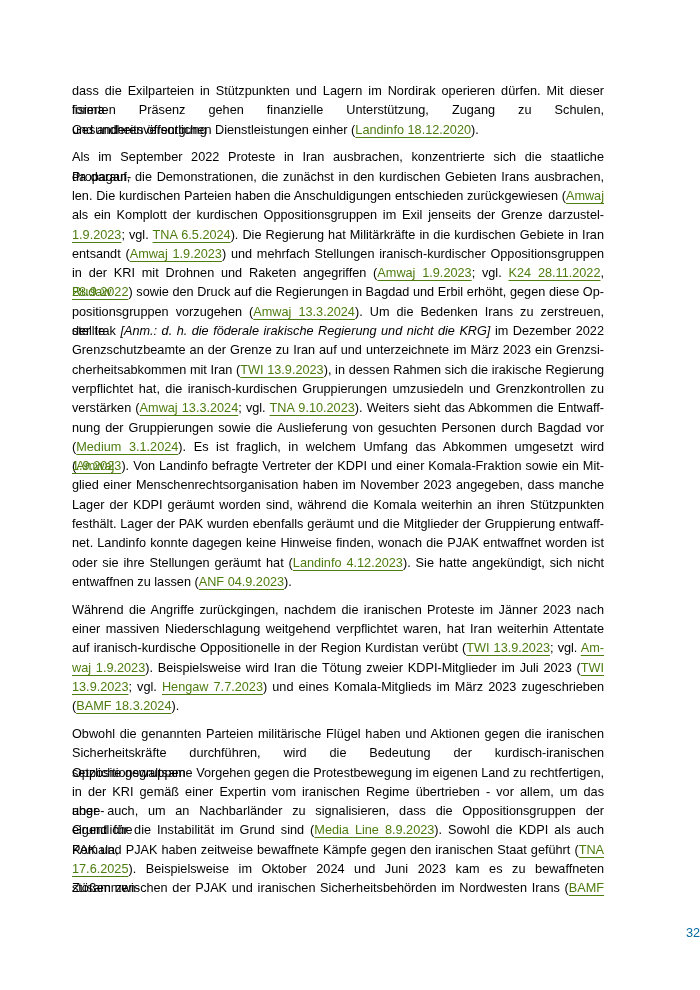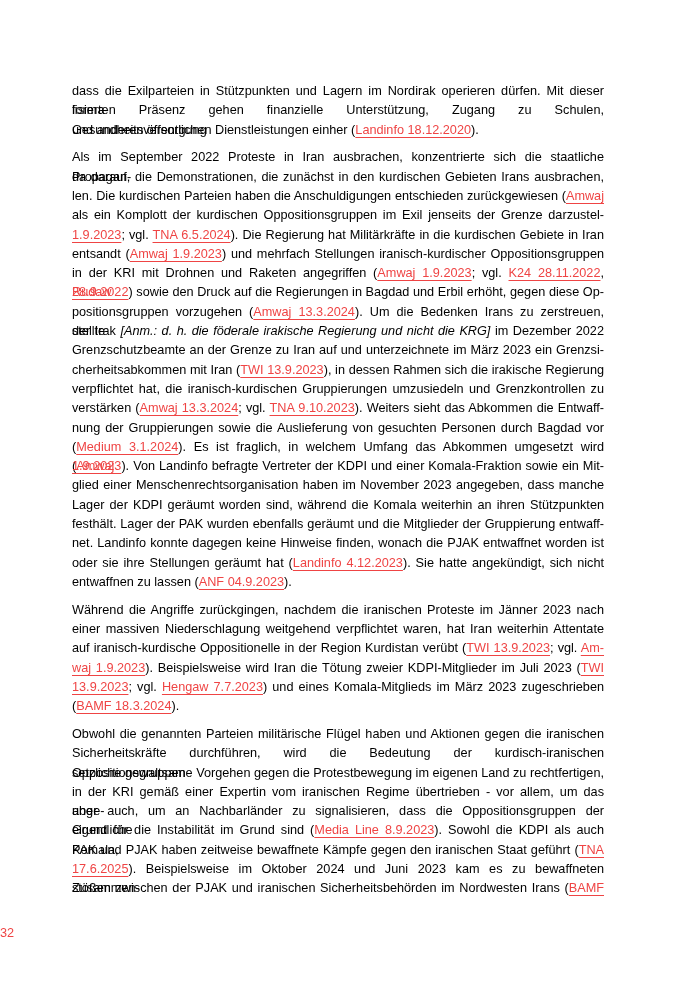--- a/index.html
+++ b/index.html
@@ -41,34 +41,34 @@
     white-space: normal;
     overflow: visible;
   }
   .line.final {
     text-align-last: left;
   }
   .cite {
     text-decoration: underline;
     text-decoration-thickness: 1px;
     text-underline-offset: 2.5px;
-    color: #ef4444;
+    color: #4d7c0f;
   }
   .em {
     font-style: italic;
   }
   .page-number {
     position: absolute;
     left: 0;
     top: 924px;
     width: 700px;
-    text-align: left;
+    text-align: right;
     font-size: 12.7px;
     line-height: 19.3px;
-    color: #ef4444;
+    color: #0369a1;
   }
 </style>
 </head>
 <body>
 
 <div class="page">
   <div class="doc-body">
       <div class="paragraph">
         <div class="line"><span>dass die Exilparteien in Stützpunkten und Lagern im Nordirak operieren dürfen. Mit dieser forma-</span></div>
         <div class="line"><span>lisierten Präsenz gehen finanzielle Unterstützung, Zugang zu Schulen, Gesundheitsversorgung</span></div>

